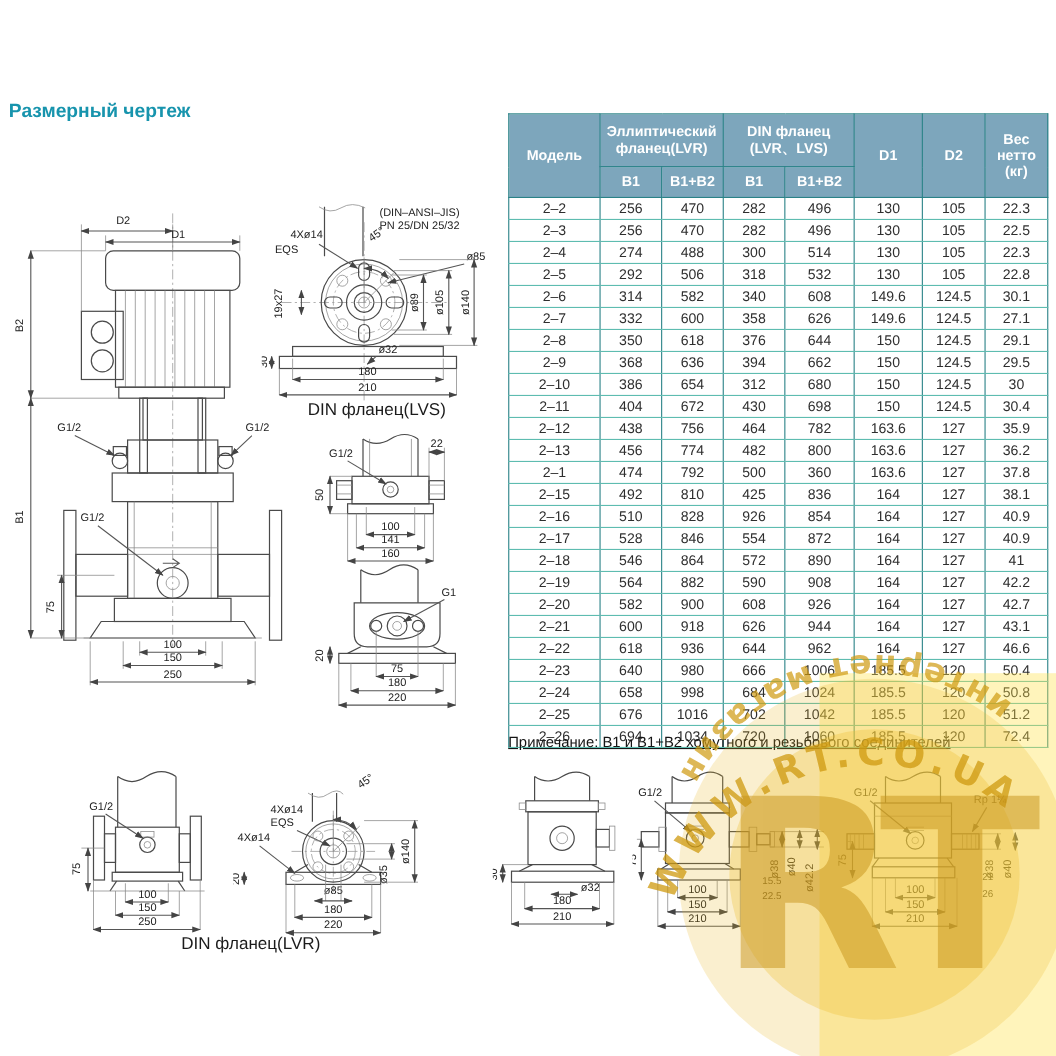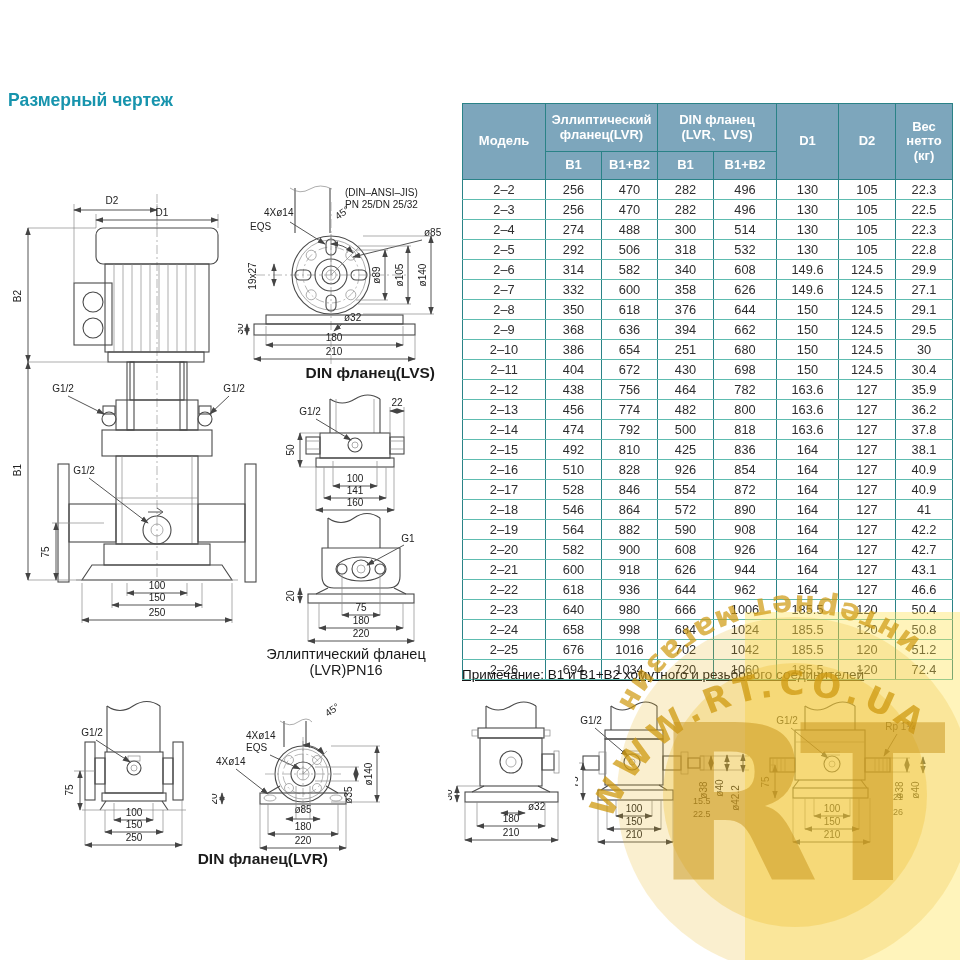--- a/index.html
+++ b/index.html
@@ -10,21 +10,21 @@
   #dimtable{position:absolute;left:462px;top:103px;border-collapse:collapse;table-layout:fixed;
             border:1.5px solid #27606b;}
   #dimtable th{background:#7da6bc;color:#fff;font-size:13px;font-weight:bold;line-height:1.12;
                padding:1px 2px;border:1px solid #2a8287;}
   #dimtable td{height:19px;padding:0 2px;text-align:center;font-size:12.8px;color:#2e2e2e;
                border-left:1px solid #2a8287;border-right:1px solid #2a8287;
                border-top:1px solid #5ebcb0;border-bottom:1px solid #5ebcb0;}
   #dimtable tr.grp th{height:45px;}
   #dimtable tr.sub th{height:25px;}
   #note{position:absolute;left:462px;top:666px;width:480px;font-size:13.5px;color:#151515;line-height:1.3;text-decoration:underline;}
-  .cap{position:absolute;text-align:right;font-size:15.5px;color:#1b1b1b;font-weight:bold;}
+  .cap{position:absolute;text-align:center;font-size:15.5px;color:#1b1b1b;}
   .cap2{position:absolute;text-align:center;font-size:14.5px;color:#1b1b1b;}
   
   .dw{position:absolute;}
   .do{stroke:#4a4a4a;stroke-width:1.1;fill:none;}
   .de{stroke:#8a8a8a;stroke-width:.7;fill:none;}
   .dd{stroke:#555;stroke-width:1;fill:none;}
   .dcl{stroke:#9a9a9a;stroke-width:.7;fill:none;stroke-dasharray:9 3 2 3;}
   text.dt{font-family:"Liberation Sans",sans-serif;font-size:10px;fill:#222;}
   text.dts{font-family:"Liberation Sans",sans-serif;font-size:9px;fill:#222;}
   
@@ -107,21 +107,21 @@
           <td>22.8</td>
         </tr>
         <tr>
           <td>2–6</td>
           <td>314</td>
           <td>582</td>
           <td>340</td>
           <td>608</td>
           <td>149.6</td>
           <td>124.5</td>
-          <td>29.9</td>
+          <td>30.1</td>
         </tr>
         <tr>
           <td>2–7</td>
           <td>332</td>
           <td>600</td>
           <td>358</td>
           <td>626</td>
           <td>149.6</td>
           <td>124.5</td>
           <td>27.1</td>
@@ -143,21 +143,21 @@
           <td>394</td>
           <td>662</td>
           <td>150</td>
           <td>124.5</td>
           <td>29.5</td>
         </tr>
         <tr>
           <td>2–10</td>
           <td>386</td>
           <td>654</td>
-          <td>251</td>
+          <td>312</td>
           <td>680</td>
           <td>150</td>
           <td>124.5</td>
           <td>30</td>
         </tr>
         <tr>
           <td>2–11</td>
           <td>404</td>
           <td>672</td>
           <td>430</td>
@@ -180,25 +180,25 @@
           <td>2–13</td>
           <td>456</td>
           <td>774</td>
           <td>482</td>
           <td>800</td>
           <td>163.6</td>
           <td>127</td>
           <td>36.2</td>
         </tr>
         <tr>
-          <td>2–14</td>
+          <td>2–1</td>
           <td>474</td>
           <td>792</td>
           <td>500</td>
-          <td>818</td>
+          <td>360</td>
           <td>163.6</td>
           <td>127</td>
           <td>37.8</td>
         </tr>
         <tr>
           <td>2–15</td>
           <td>492</td>
           <td>810</td>
           <td>425</td>
           <td>836</td>
@@ -485,21 +485,20 @@
     <line class="dd" marker-start="url(#ma)" marker-end="url(#ma)" x1="22" y1="76" x2="22" y2="91"></line>
     <text class="dt" transform="rotate(-90 16 84)" x="16" y="84" text-anchor="middle">20</text>
     <path class="de" d="M64,62V103M102,62V103M41,91V116M125,91V116M30,91V129M136,91V129"></path>
     <line class="dd" marker-start="url(#ma)" marker-end="url(#ma)" x1="64" y1="103" x2="102" y2="103"></line>
     <text class="dt" x="83" y="99" text-anchor="middle">75</text>
     <line class="dd" marker-start="url(#ma)" marker-end="url(#ma)" x1="41" y1="116" x2="125" y2="116"></line>
     <text class="dt" x="83" y="112" text-anchor="middle">180</text>
     <line class="dd" marker-start="url(#ma)" marker-end="url(#ma)" x1="30" y1="129" x2="136" y2="129"></line>
     <text class="dt" x="83" y="125" text-anchor="middle">220</text>
   </svg>
-  <div class="cap2" style="left:228px;top:646px;width:236px">Эллиптический фланец (LVR)PN16</div>
 
   <svg class="dw" style="left:36px;top:698px" width="214" height="168">
     <path class="do" d="M71,8V54M124,8V54"></path>
     <path class="do" d="M71,8 q13,9 26,0 q14,-9 27,0"></path>
     <rect class="do" x="69" y="54" width="58" height="41"></rect>
     <rect class="do" x="49" y="44" width="10" height="58"></rect>
       <rect class="do" x="137" y="44" width="10" height="58"></rect>
     <rect class="do" x="59" y="60" width="10" height="26"></rect>
       <rect class="do" x="127" y="60" width="10" height="26"></rect>
     <circle class="do" cx="98" cy="70" r="7"></circle>

